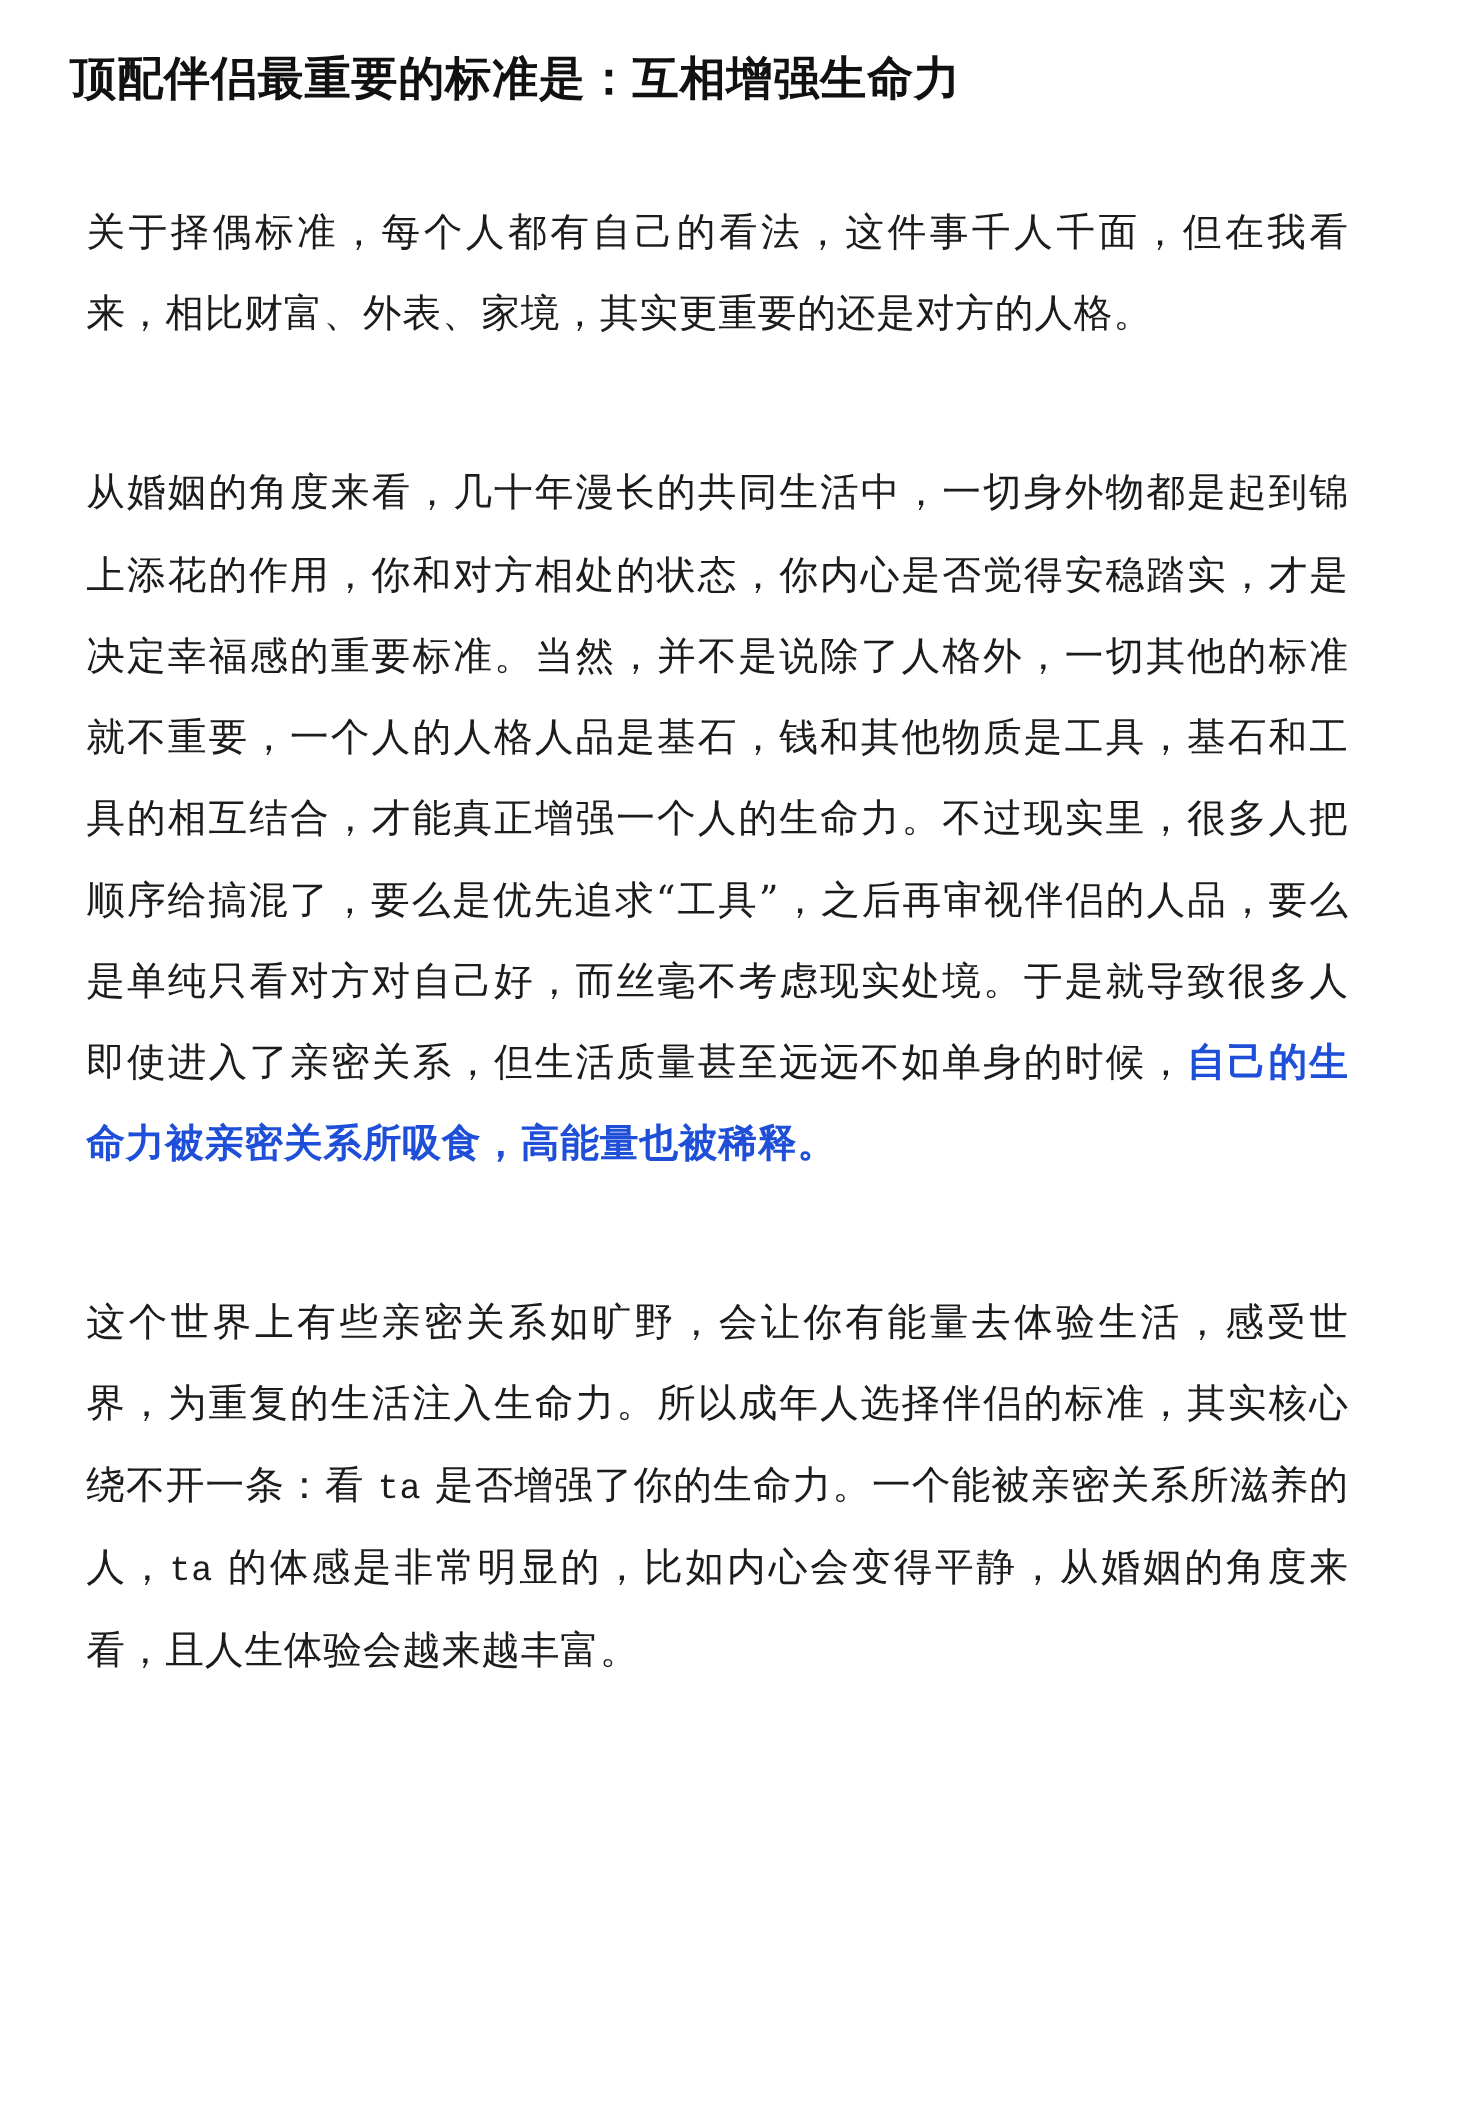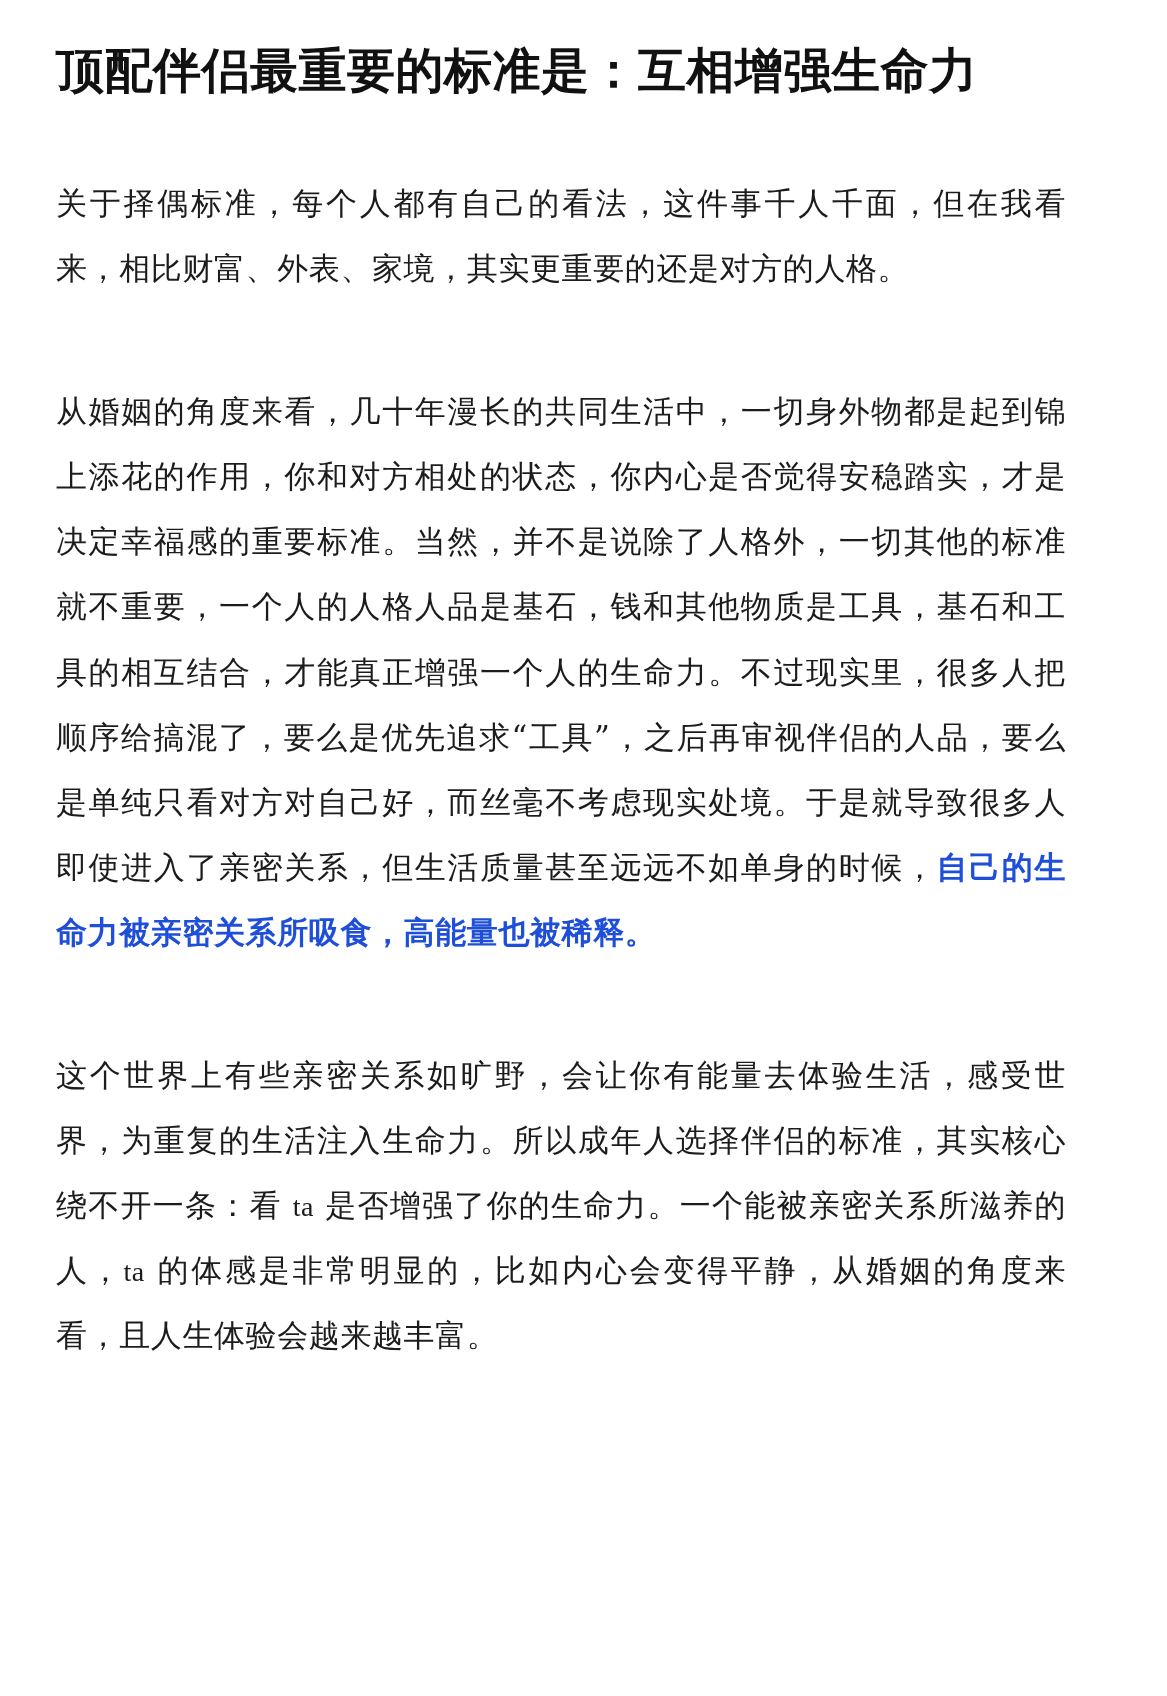--- a/index.html
+++ b/index.html
@@ -17,48 +17,48 @@
   .page {
     box-sizing: border-box;
     width: 1167px;
     min-height: 1696px;
     padding: 34px 60px 40px 56px;
   }
   .article-title {
     margin: 0 0 0 0;
     font-family: "DejaVu Serif", "Liberation Serif", serif;
     font-weight: bold;
-    font-size: 48px;
+    font-size: 37px;
     line-height: 1.52;
     letter-spacing: 0.5px;
     color: #111111;
     max-width: 1010px;
   }
   .body-block {
     margin-top: 64px;
   }
   .para {
-    margin: 0 0 78px 0;
+    margin: 0 0 78px 13px;
     font-size: 31px;
     line-height: 2.1;
     letter-spacing: 0.6px;
     color: #1c1c1c;
     text-align: justify;
     text-justify: inter-ideograph;
     max-width: 1010px;
   }
   .para:last-child {
     margin-bottom: 0;
   }
   .para .hl {
     color: #1f4fd8;
     font-weight: bold;
   }
   .para .mono {
-    font-family: Liberation Serif, serif;
+    font-family: Liberation Mono, monospace;
     font-size: 28px;
   }
 </style>
 </head>
 <body>
 
 <div class="page">
 
   <h1 class="article-title">顶配伴侣最重要的标准是：互相增强生命力</h1>
 

